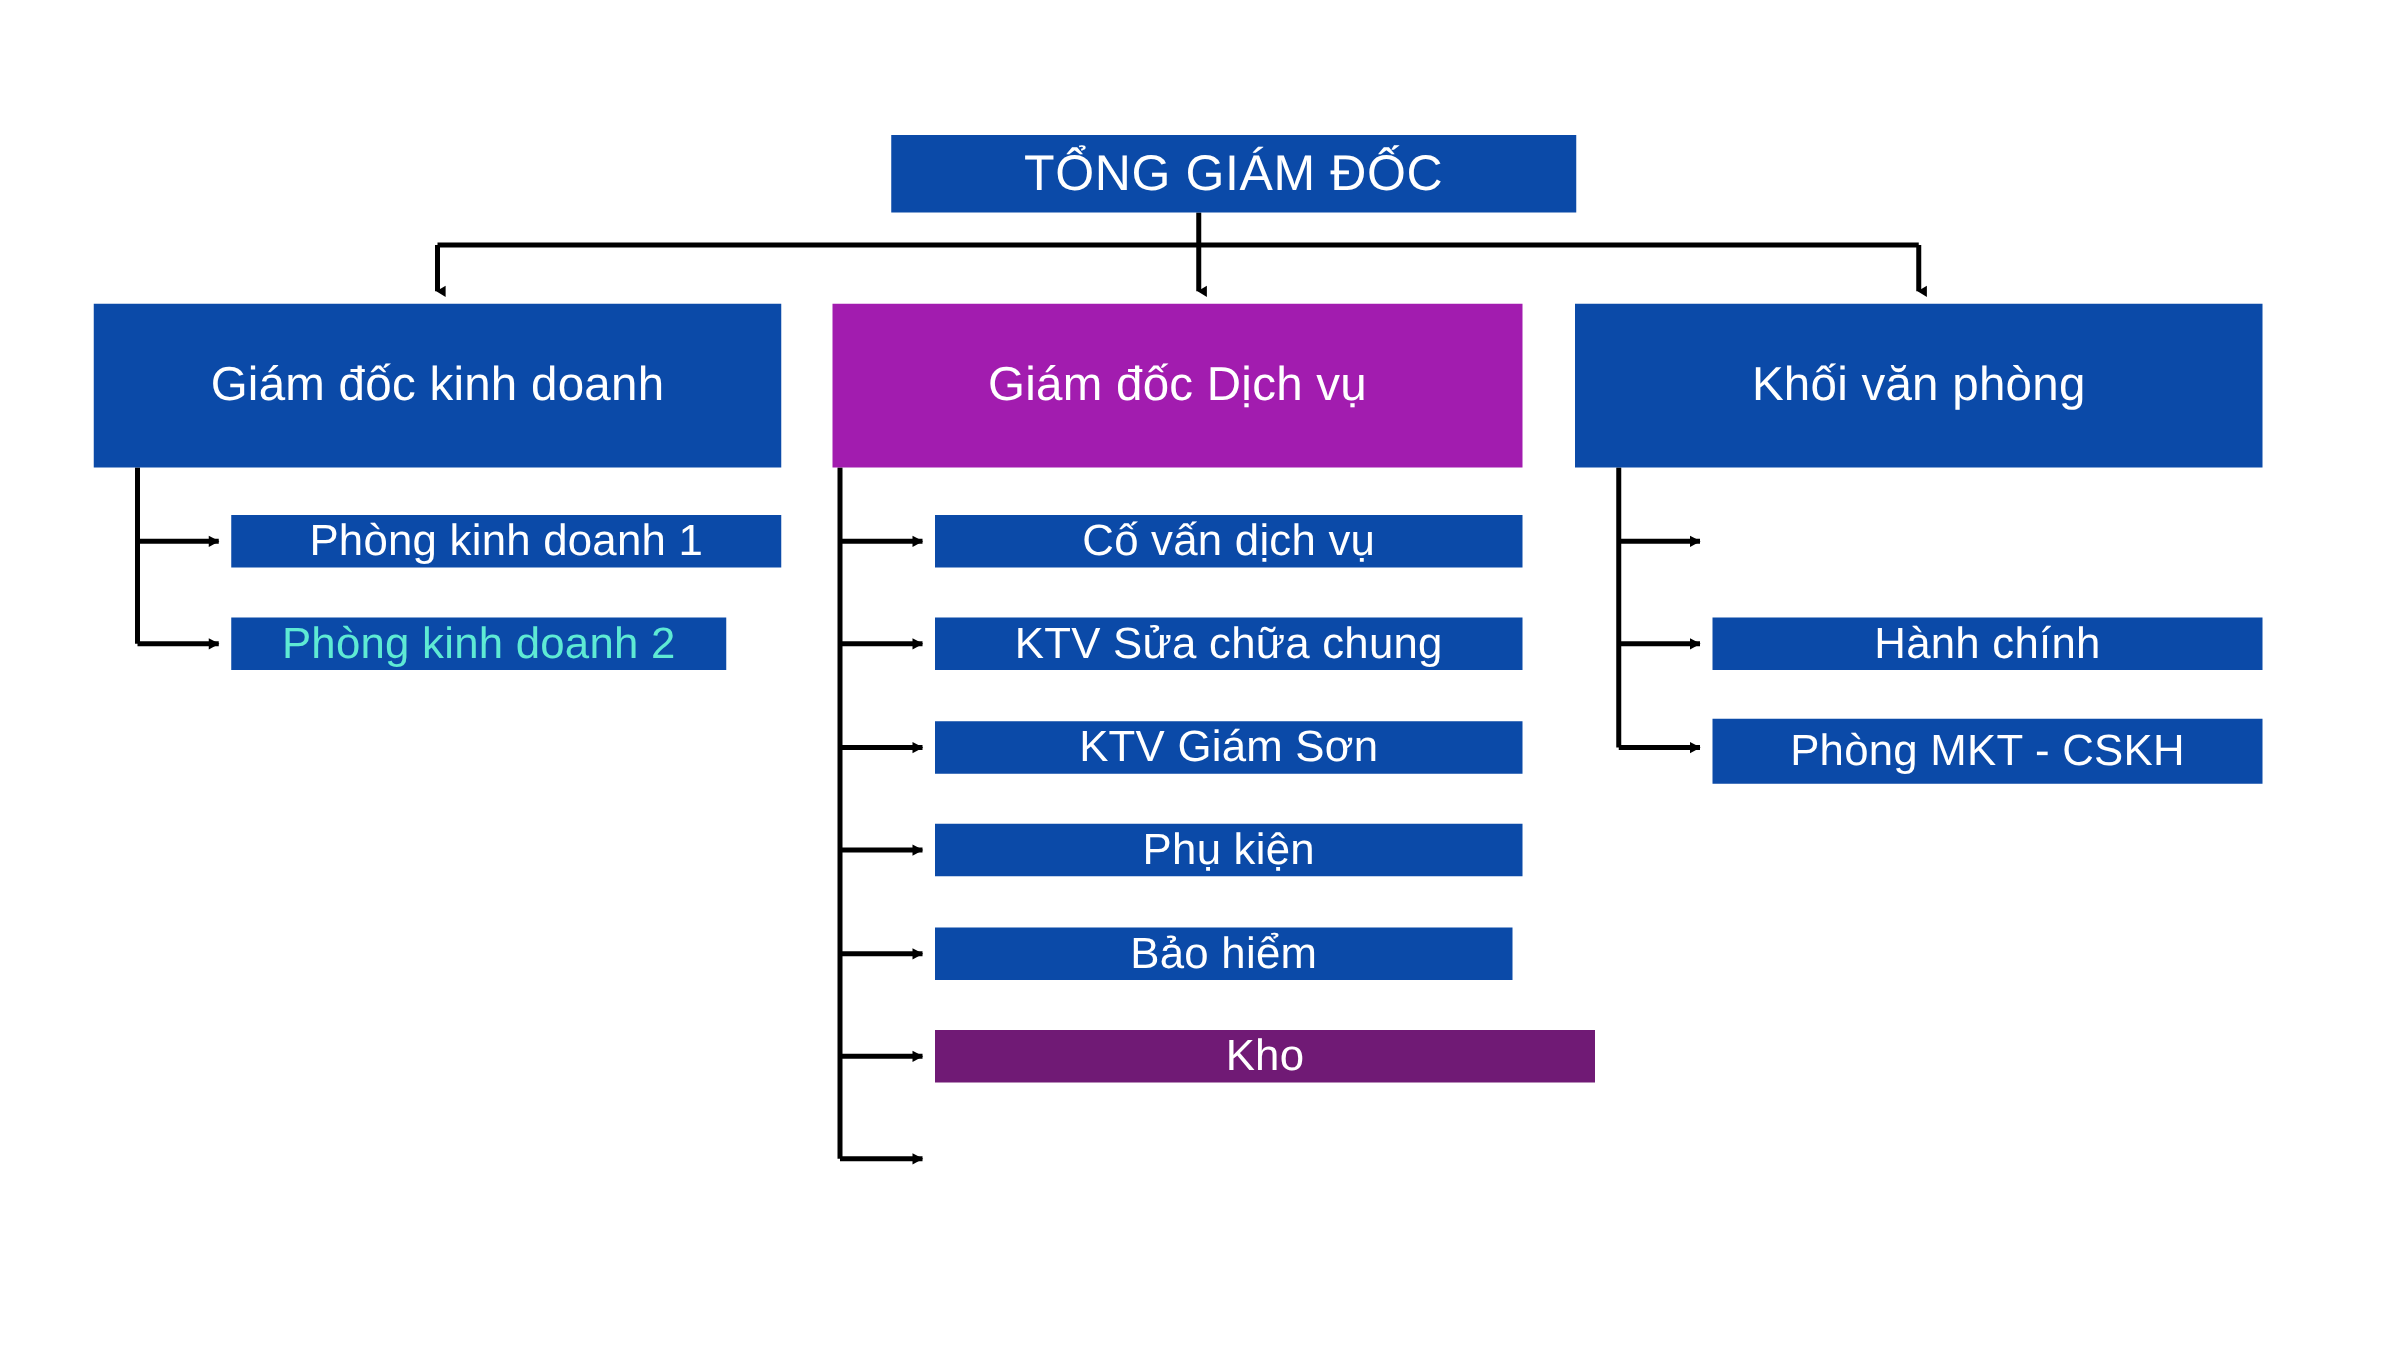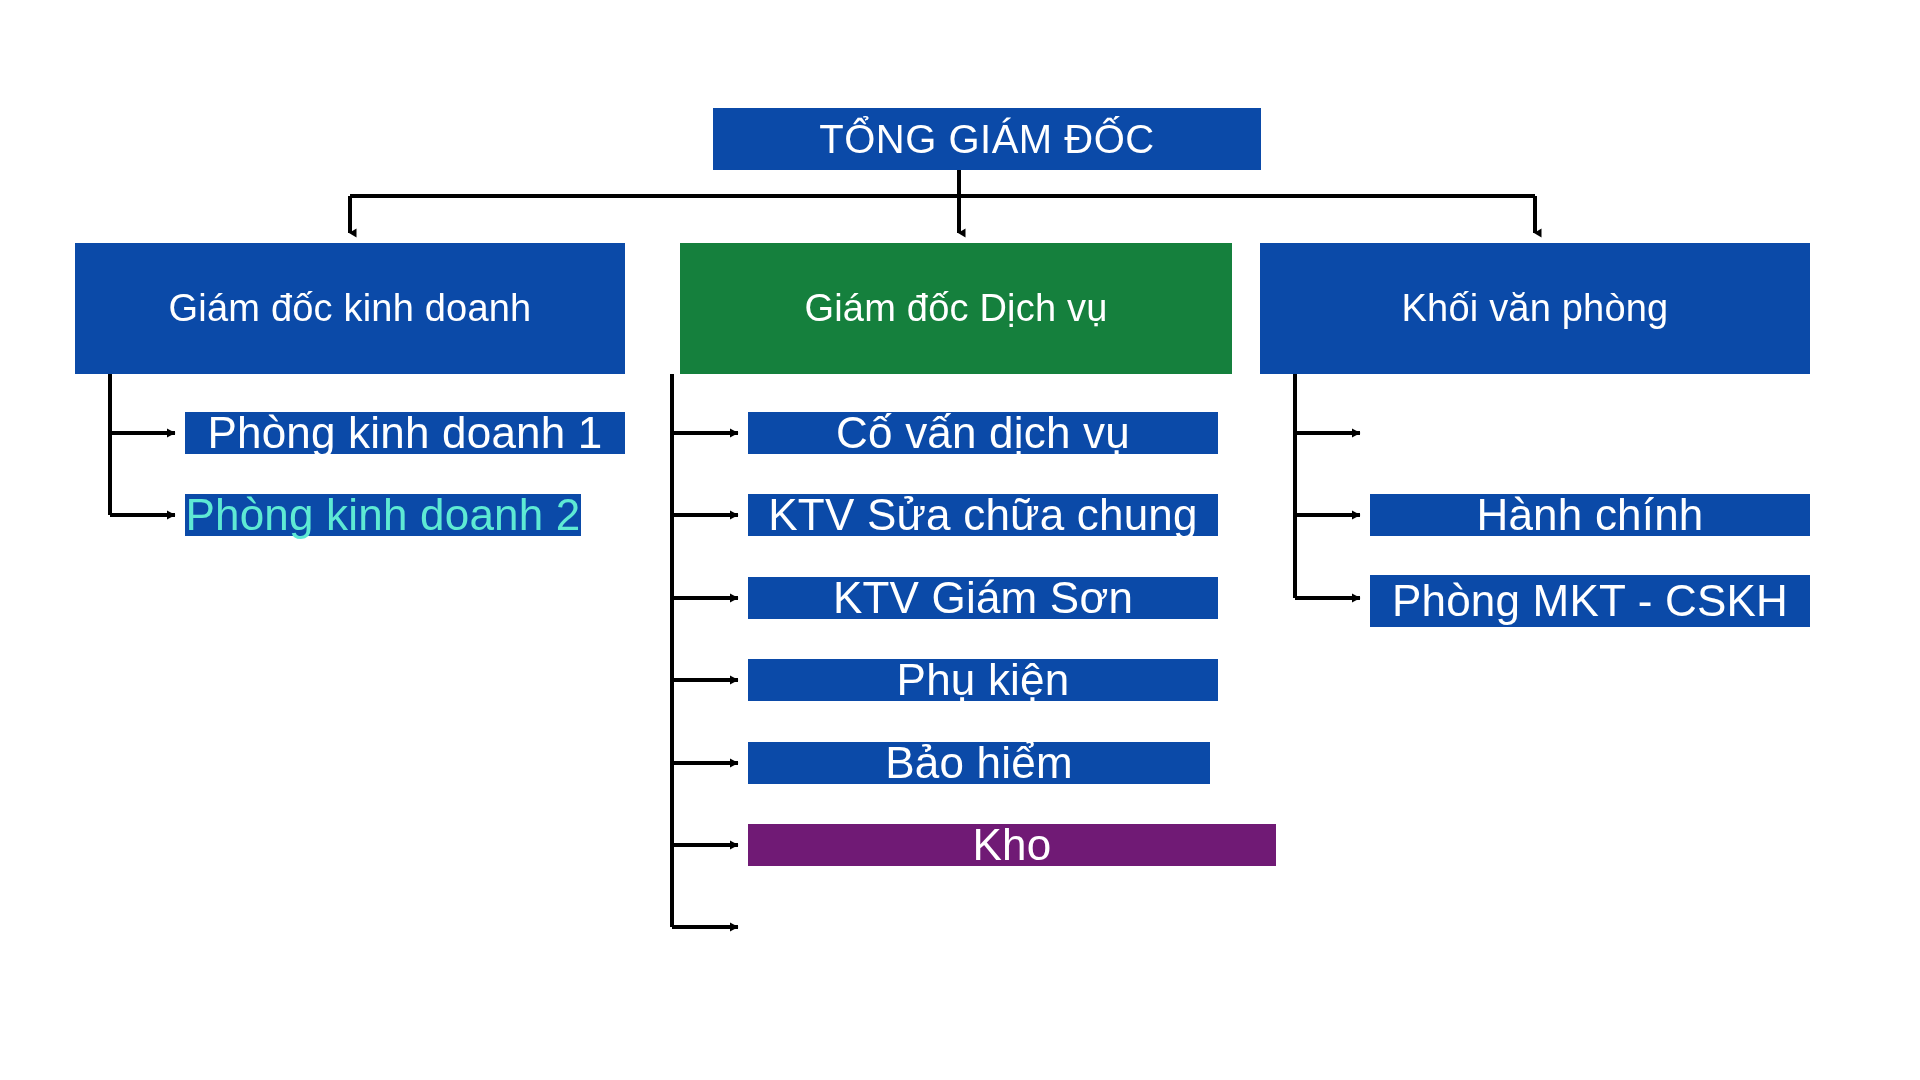--- a/index.html
+++ b/index.html
@@ -40,21 +40,21 @@
   }
   .node-root {
     font-size: 40px;
     letter-spacing: 0.5px;
   }
   .node-l2 {
     font-size: 38px;
     letter-spacing: 0.2px;
   }
   .node-l3 {
-    font-size: 44px;
+    font-size: 35px;
     letter-spacing: 0.2px;
   }
 </style>
 </head>
 <body>
 
 <div id="canvas" style="background: rgb(255, 255, 255);">
 
   <svg id="connectors" viewBox="0 0 1920 1080" width="1920" height="1080" xmlns="http://www.w3.org/2000/svg">
     <defs>
@@ -98,21 +98,21 @@
       <path d="M1295,374 L1295,598"></path>
       <path d="M1295,433 L1360,433" marker-end="url(#arrowRight)"></path>
       <path d="M1295,515 L1360,515" marker-end="url(#arrowRight)"></path>
       <path d="M1295,598 L1360,598" marker-end="url(#arrowRight)"></path>
     </g>
   </svg>
 
   <div class="node node-root" style="left: 685px; top: 108px; width: 548px; height: 62px; background: rgb(11, 74, 168); color: rgb(255, 255, 255); margin-left: 28px;">TỔNG GIÁM ĐỐC</div>
 
   <div class="node node-l2" style="left: 75px; top: 243px; width: 550px; height: 131px; background: rgb(11, 74, 168); color: rgb(255, 255, 255);">Giám đốc kinh doanh</div>
-  <div class="node node-l2" style="left: 666px; top: 243px; width: 552px; height: 131px; background: #15803d; color: rgb(255, 255, 255); margin-left: 14px;">Giám đốc Dịch vụ</div>
+  <div class="node node-l2" style="left: 666px; top: 243px; width: 552px; height: 131px; background: #a21caf; color: rgb(255, 255, 255);">Giám đốc Dịch vụ</div>
   <div class="node node-l2" style="left: 1260px; top: 243px; width: 550px; height: 131px; background: rgb(11, 74, 168); color: rgb(255, 255, 255);">Khối văn phòng</div>
 
   <div class="node node-l3" style="left: 185px; top: 412px; width: 440px; height: 42px; background: rgb(11, 74, 168); color: rgb(255, 255, 255);">Phòng kinh doanh 1</div>
   <div class="node node-l3" style="left: 185px; top: 494px; width: 396px; height: 42px; background: rgb(11, 74, 168); color: #5eead4;">Phòng kinh doanh 2</div>
 
   <div class="node node-l3" style="left: 748px; top: 412px; width: 470px; height: 42px; background: rgb(11, 74, 168); color: rgb(255, 255, 255);">Cố vấn dịch vụ</div>
   <div class="node node-l3" style="left: 748px; top: 494px; width: 470px; height: 42px; background: rgb(11, 74, 168); color: rgb(255, 255, 255);">KTV Sửa chữa chung</div>
   <div class="node node-l3" style="left: 748px; top: 577px; width: 470px; height: 42px; background: rgb(11, 74, 168); color: rgb(255, 255, 255);">KTV Giám Sơn</div>
   <div class="node node-l3" style="left: 748px; top: 659px; width: 470px; height: 42px; background: rgb(11, 74, 168); color: rgb(255, 255, 255);">Phụ kiện</div>
   <div class="node node-l3" style="left: 748px; top: 742px; width: 462px; height: 42px; background: rgb(11, 74, 168); color: rgb(255, 255, 255);">Bảo hiểm</div>

